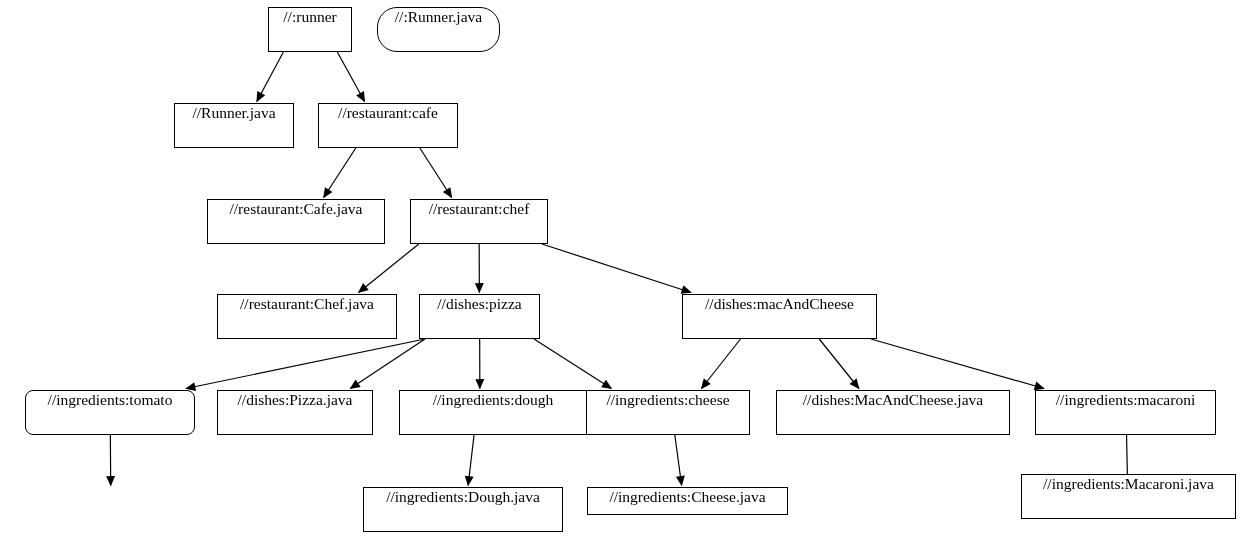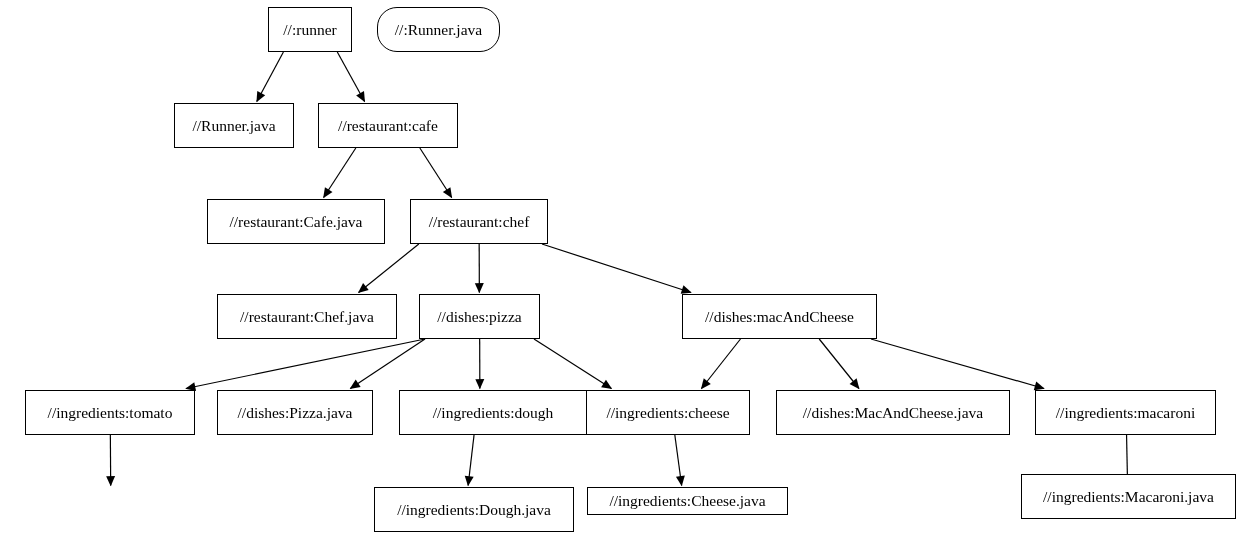--- a/index.html
+++ b/index.html
@@ -33,21 +33,20 @@
   }
   .node-layer{
     position:absolute;left:0;top:0;width:1242px;height:539px;
   }
   .node{
     position:absolute;
     box-sizing:border-box;
     background:var(--node-fill);
     border:1.4px solid var(--node-border);
     display:flex;
-    align-items:center;
     justify-content:center;
     color:var(--text);
     font-size:15.5px;
     white-space:nowrap;
   }
 </style>
 </head>
 <body>
 
 <div class="graph">
@@ -99,39 +98,39 @@
       </div>
       <div class="node" style="left: 217px; top: 294px; width: 180px; height: 45px;">
         <span>//restaurant:Chef.java</span>
       </div>
       <div class="node" style="left: 419px; top: 294px; width: 121px; height: 45px;">
         <span>//dishes:pizza</span>
       </div>
       <div class="node" style="left: 682px; top: 294px; width: 195px; height: 45px;">
         <span>//dishes:macAndCheese</span>
       </div>
-      <div class="node" style="left: 25px; top: 390px; width: 170px; height: 45px;">
+      <div class="node" style="left: 25px; top: 390px; width: 170px; height: 45px; border-radius: 8px;">
         <span>//ingredients:tomato</span>
       </div>
       <div class="node" style="left: 217px; top: 390px; width: 156px; height: 45px;">
         <span>//dishes:Pizza.java</span>
       </div>
       <div class="node" style="left: 399px; top: 390px; width: 188px; height: 45px;">
         <span>//ingredients:dough</span>
       </div>
       <div class="node" style="left: 586px; top: 390px; width: 164px; height: 45px;">
         <span>//ingredients:cheese</span>
       </div>
       <div class="node" style="left: 776px; top: 390px; width: 234px; height: 45px;">
         <span>//dishes:MacAndCheese.java</span>
       </div>
       <div class="node" style="left: 1035px; top: 390px; width: 181px; height: 45px;">
         <span>//ingredients:macaroni</span>
       </div>
-      <div class="node" style="left: 374px; top: 487px; width: 200px; height: 45px;">
+      <div class="node" style="left: 363px; top: 487px; width: 200px; height: 45px;">
         <span>//ingredients:Dough.java</span>
       </div>
       <div class="node" style="left: 587px; top: 487px; width: 201px; height: 28px;">
         <span>//ingredients:Cheese.java</span>
       </div>
       <div class="node" style="left: 1021px; top: 474px; width: 215px; height: 45px;">
         <span>//ingredients:Macaroni.java</span>
       </div>
     </div>
 </div>

